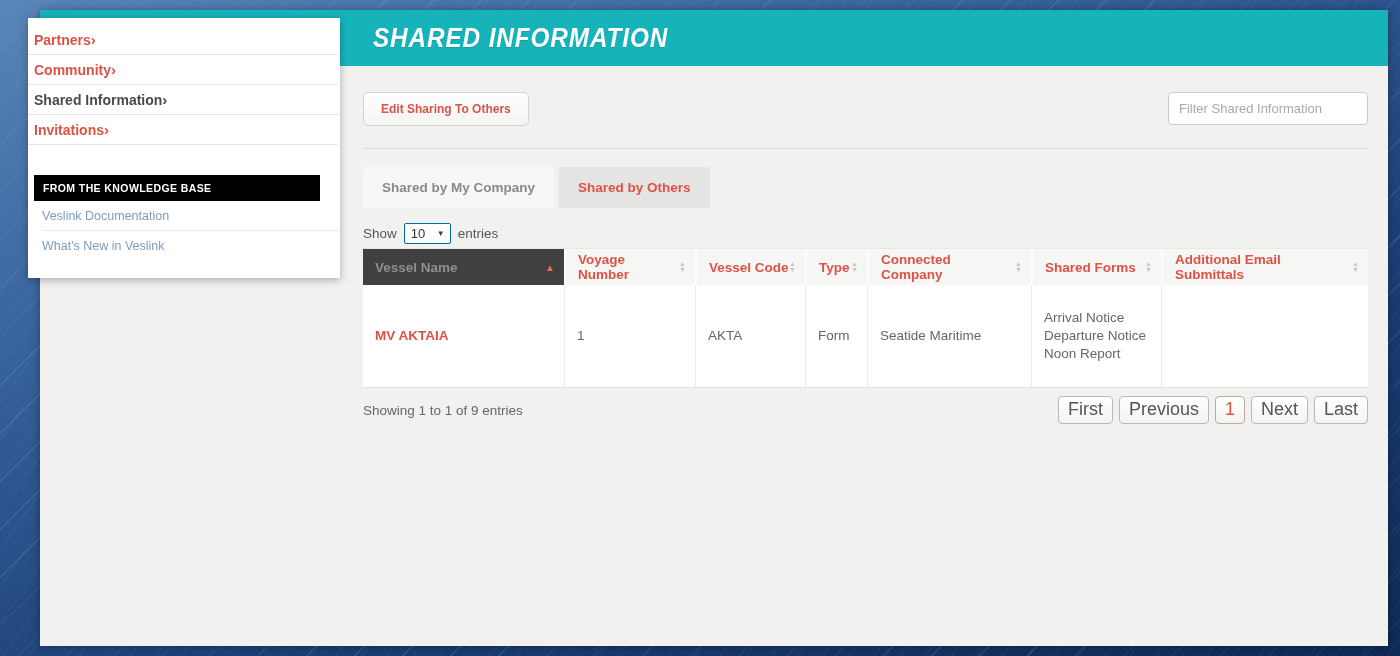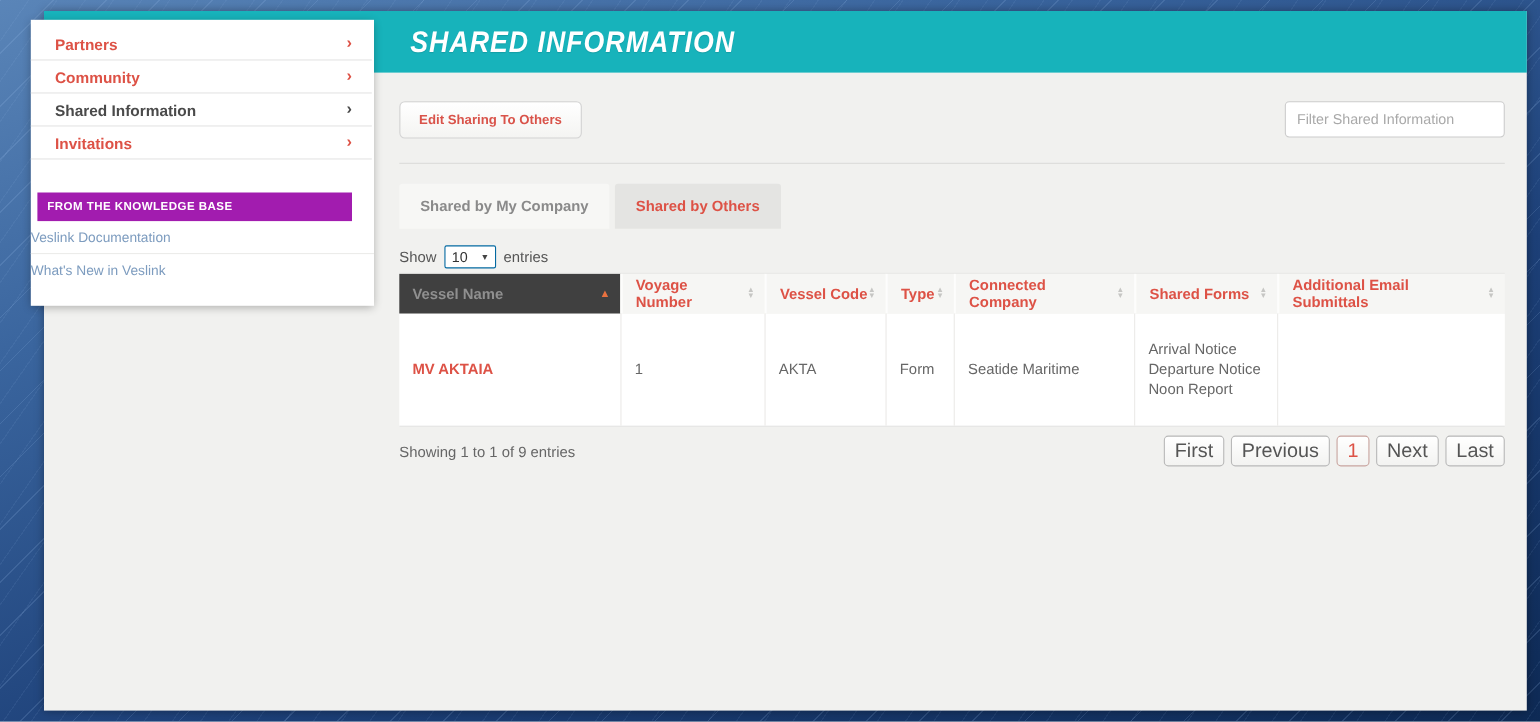--- a/index.html
+++ b/index.html
@@ -35,34 +35,34 @@
   }
 
   
   .sidebar {
     position:absolute; left:28px; top:18px; width:312px; height:260px;
     background:#fff; z-index:5;
     box-shadow: 0 2px 8px rgba(0,0,0,0.30);
   }
   .menu { padding-top:7px; }
   .menu-item {
-    display:flex; justify-content:space-between; align-items:center;
-    height:30px; padding:0 18px 0 22px; margin:0 2px 0 0;
+    display:flex; align-items:center;
+    height:30px; padding:0 18px 0 6px; margin:0 2px 0 0;
     border-bottom:1px solid #e4e4e4;
-    font-size:14px; font-weight:bold; color:#dd5246; cursor:pointer;gap:28px;
+    font-size:14px; font-weight:bold; color:#dd5246; cursor:pointer;
   }
   .menu-item.active { color:#4a4a4a; }
   .chev { font-size:15px; font-weight:bold; }
   .kb-bar {
-    margin:30px 20px 0 6px; background:#a21caf; color:#fff;
+    margin:30px 20px 0 6px; background:#000000; color:#fff;
     font-size:10.5px; font-weight:bold; letter-spacing:0.4px;
     padding:7px 0 7px 9px;
   }
   .kb-link {
-    padding:8px 0 7px 0;
+    margin-left:14px; padding:8px 0 7px 0;
     font-size:12.5px; color:#7d9cbf; border-bottom:1px solid #ececea;
     cursor:pointer;
   }
   .kb-link:last-child { border-bottom:none; }
 
   
   .main { margin-left:323px; width:1025px; padding:26px 20px 0 0; }
   .toolbar { display:flex; justify-content:space-between; align-items:flex-start; }
   .btn-edit {
     padding:9px 17px; font-family:inherit;

